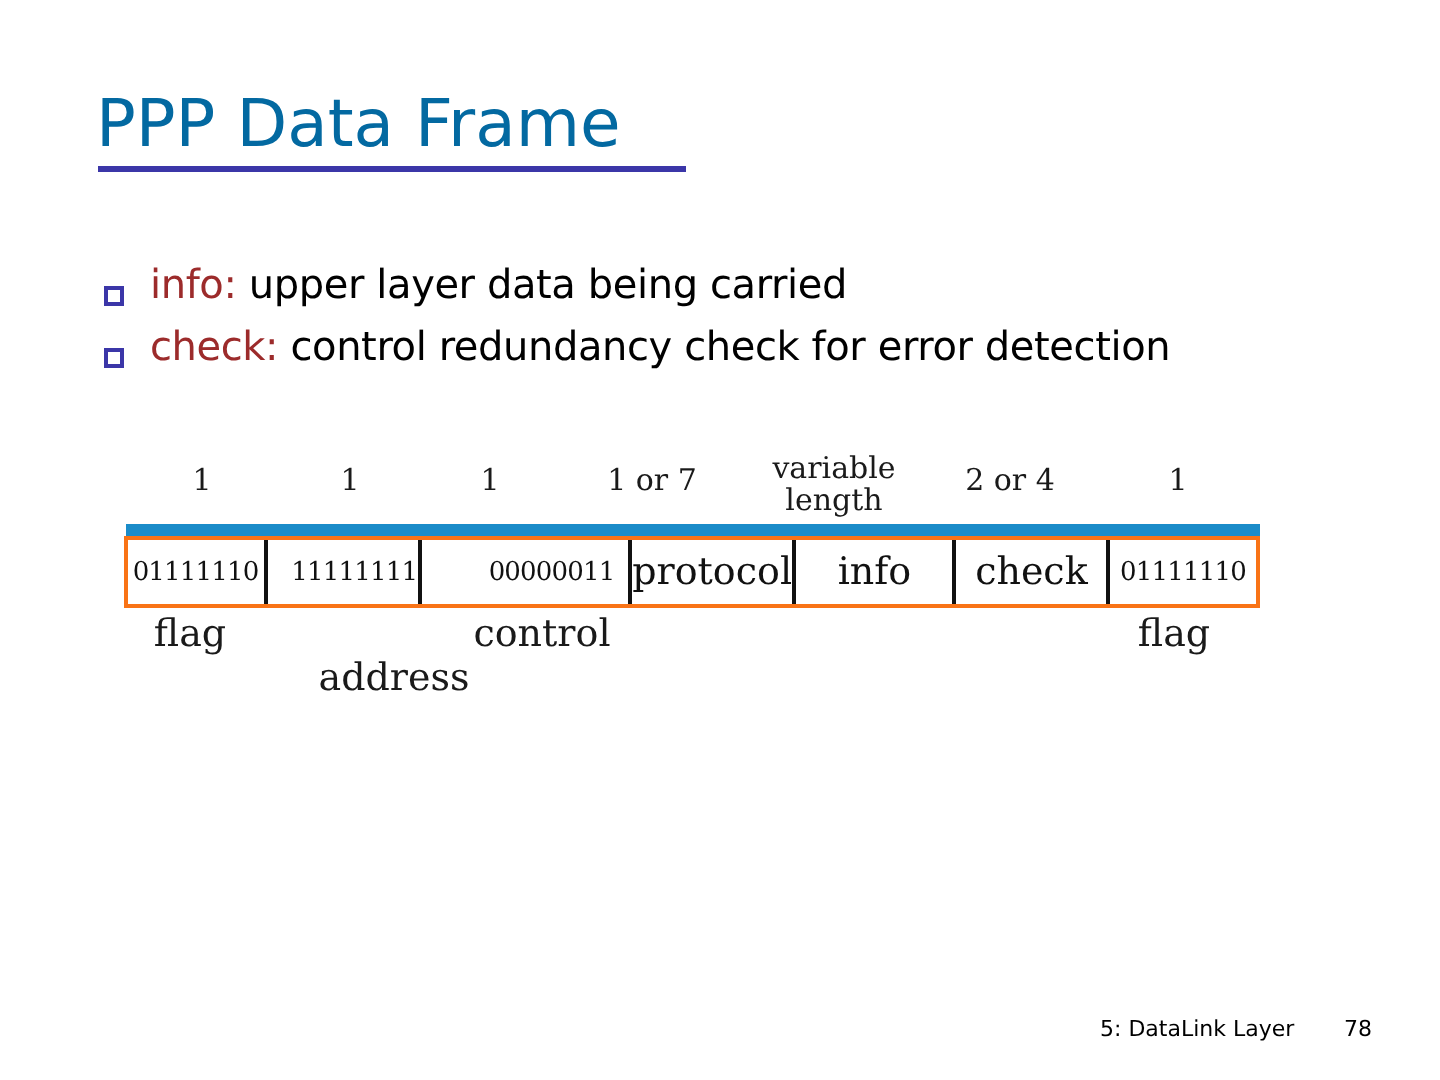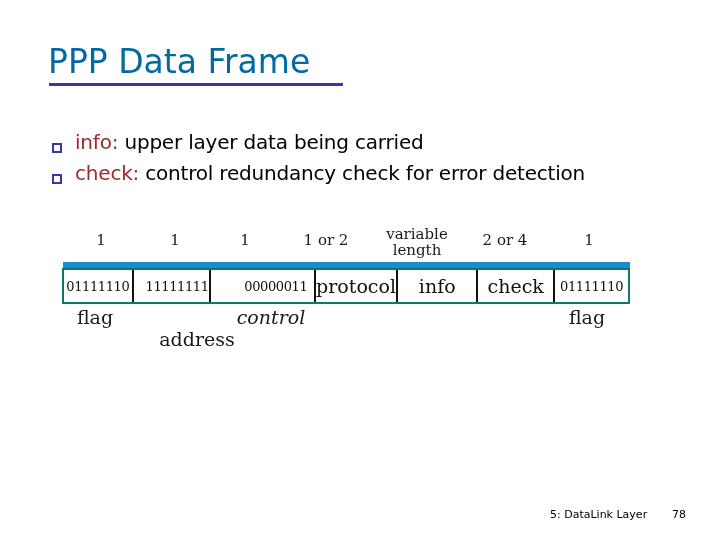--- a/index.html
+++ b/index.html
@@ -119,21 +119,21 @@
     background: #1b8cc9;
   }
 
   
   #boxes {
     position: absolute;
     left: 0px;
     top: 40px;
     height: 36px;
     display: flex;
-    border: 2px solid #0f766e;
+    border: 2px solid #f97316;
     box-sizing: border-box;
     background: #ffffff;
   }
   .fld {
     border-right: 2px solid #111111;
     box-sizing: border-box;
     display: flex;
     align-items: center;
     justify-content: center;
     font-family: "DejaVu Serif", serif;
@@ -206,21 +206,21 @@
   </div>
 
 </div>
 
 <div id="frame-diagram">
 
   <div class="size-labels">
     <div class="size-label" style="width: 100px; left: -11px;">1</div>
     <div class="size-label" style="width: 100px; left: 63px;">1</div>
     <div class="size-label" style="width: 100px; left: 133px;">1</div>
-    <div class="size-label" style="width: 100px; left: 214px;">1 or 2</div>
+    <div class="size-label" style="width: 100px; left: 214px;">1 or 7</div>
     <div class="size-label two-line" style="width: 62px; left: 324px;">variable length</div>
     <div class="size-label" style="width: 100px; left: 393px;">2 or 4</div>
     <div class="size-label" style="width: 100px; left: 477px;">1</div>
   </div>
 
   <div id="cyan-bar" style="width: 566px;"></div>
   <div id="cyan-bar-right" style="left: 560px;"></div>
 
   <div id="boxes" style="width: 568px;">
     <div class="fld bits" style="width: 78px;">01111110</div>
@@ -228,20 +228,20 @@
     <div class="fld bits" style="width: 88px; margin-left: 27px;">00000011</div>
     <div class="fld word" style="width: 92px;">protocol</div>
     <div class="fld word" style="width: 90px;">info</div>
     <div class="fld word" style="width: 86px;">check</div>
     <div class="fld bits" style="width: 82px;">01111110</div>
   </div>
 
   <div class="name-labels">
     <div class="name-label" id="lbl-flag-left" style="left: 33px; top: 0px; transform: translateX(-50%);">flag</div>
     <div class="name-label" id="lbl-address" style="left: 135px; top: 22px; transform: translateX(-50%);">address</div>
-    <div class="name-label" id="lbl-control" style="left: 209px; top: 0px; transform: translateX(-50%); font-style: italic;">control</div>
+    <div class="name-label" id="lbl-control" style="left: 209px; top: 0px; transform: translateX(-50%);">control</div>
     <div class="name-label" id="lbl-flag-right" style="left: 525px; top: 0px; transform: translateX(-50%);">flag</div>
   </div>
 
 </div>
 
 <div id="footer-chapter">5: DataLink Layer</div>
 <div id="footer-page">78</div>
 
 </body></html>

